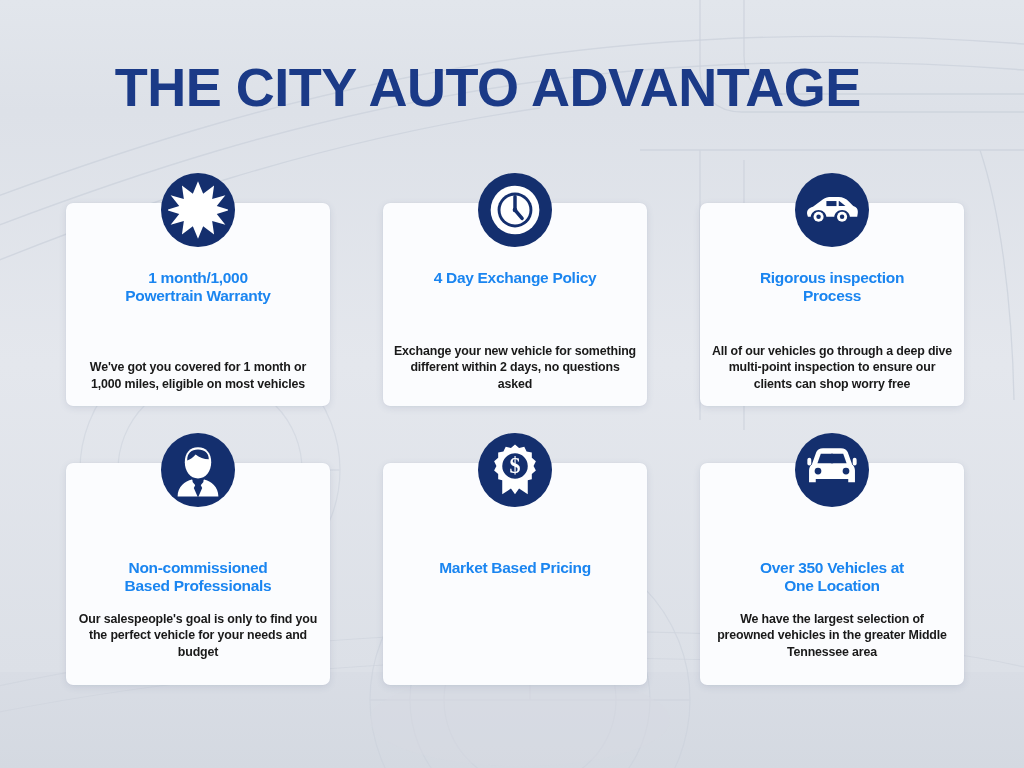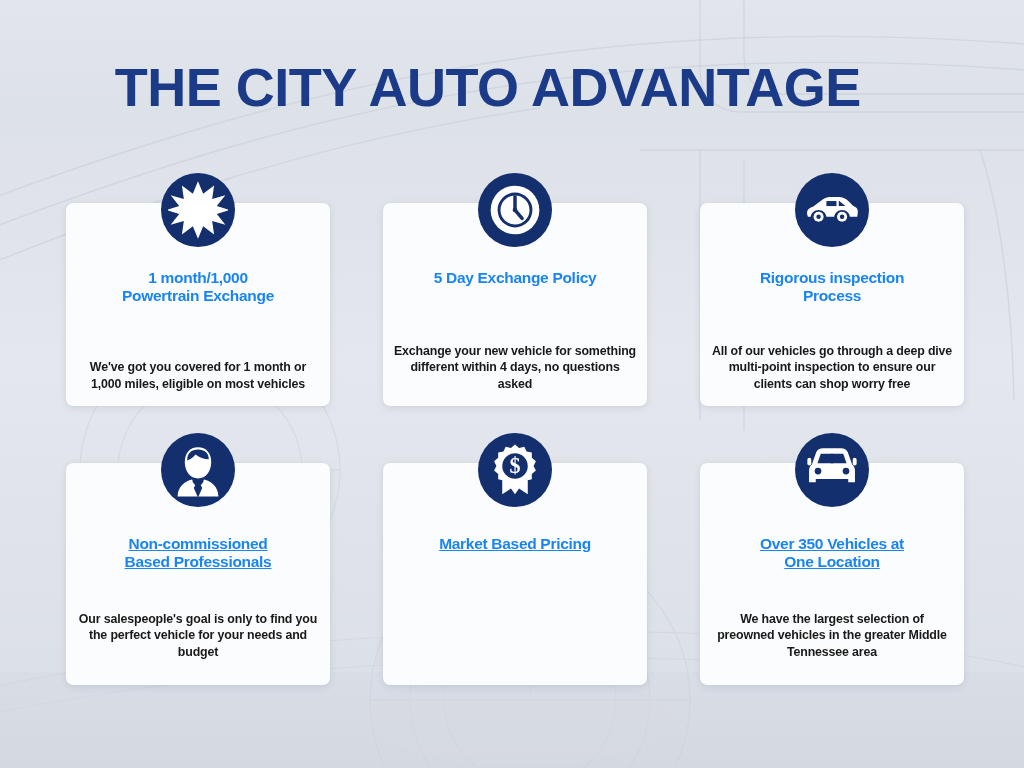--- a/index.html
+++ b/index.html
@@ -92,21 +92,21 @@
     left:10px; right:10px;
     bottom:14px;
     font-size:12.4px;
     font-weight:700;
     line-height:1.33;
     color:#191919;
     text-align:center;
     letter-spacing:-0.15px;
   }
   .card.tall .card-body { bottom:25px; }
-  .row2 .card-heading { margin-top:72px;text-decoration:underline; }
+  .row2 .card-heading { margin-top:96px; }
 </style>
 </head>
 <body>
 
 <div class="bg-band bg-band-top"></div>
 <div class="bg-band bg-band-mid"></div>
 <div class="bg-band bg-band-bottom"></div>
 
 <svg id="bg-art" viewBox="0 0 1024 768" aria-hidden="true">
   <g fill="none" stroke="#ccd2dc" stroke-width="1.4" opacity=".75">
@@ -150,40 +150,40 @@
 <div id="cards-grid">
 
   <div class="card">
     <div class="card-icon">
       <svg width="60" height="60" viewBox="0 0 100 100" aria-hidden="true">
         <polygon fill="#ffffff" points="50,6 58.6,27.2 76.8,13.2 73.6,35.9 95.6,29.5 81.3,47.4 103.2,54.1 81.3,60.8 95.6,78.7 73.6,72.3 76.8,95 58.6,81 50,102.2 41.4,81 23.2,95 26.4,72.3 4.4,78.7 18.7,60.8 -3.2,54.1 18.7,47.4 4.4,29.5 26.4,35.9 23.2,13.2 41.4,27.2" transform="translate(0,-4.1) scale(1)"></polygon>
       </svg>
     </div>
     <div class="card-heading">
       <div>1 month/1,000</div>
-      <div>Powertrain Exchange</div>
+      <div>Powertrain Warranty</div>
     </div>
     <div class="card-body">We've got you covered for 1 month or 1,000 miles, eligible on most vehicles</div>
   </div>
 
   <div class="card">
     <div class="card-icon">
       <svg width="58" height="58" viewBox="0 0 100 100" aria-hidden="true">
         <circle cx="50" cy="50" r="42" fill="#ffffff"></circle>
         <circle cx="50" cy="50" r="30" fill="#142f6e"></circle>
         <circle cx="50" cy="50" r="25" fill="#ffffff"></circle>
         <rect x="47" y="24" width="6" height="28" rx="3" fill="#142f6e"></rect>
         <rect x="47" y="46" width="6" height="26" rx="3" fill="#142f6e" transform="rotate(-40 50 50)"></rect>
         <circle cx="50" cy="50" r="4" fill="#142f6e"></circle>
       </svg>
     </div>
     <div class="card-heading">
-      <div>5 Day Exchange Policy</div>
-    </div>
-    <div class="card-body">Exchange your new vehicle for something different within 4 days, no questions asked</div>
+      <div>4 Day Exchange Policy</div>
+    </div>
+    <div class="card-body">Exchange your new vehicle for something different within 2 days, no questions asked</div>
   </div>
 
   <div class="card">
     <div class="card-icon">
       <svg width="56" height="56" viewBox="0 0 100 70" aria-hidden="true">
         <path fill="#ffffff" d="M6 44 C4 36, 8 31, 16 29 L34 16 C38 13, 43 12, 49 12 L62 12 C69 12, 75 15, 80 20 L88 28 C94 30, 97 34, 96 41 L95 47 L82 47 C81 40, 75 35, 68 35 C61 35, 55 40, 54 47 L40 47 C39 40, 33 35, 26 35 C19 35, 13 40, 12 47 L7 47 Z"></path>
         <path fill="#142f6e" d="M40 19 L40 28 L58 28 L58 19 Z"></path>
         <path fill="#142f6e" d="M63 19 L74 28 L62 28 L62 19 Z"></path>
         <circle cx="26" cy="47" r="9" fill="#ffffff"></circle>
         <circle cx="68" cy="47" r="9" fill="#ffffff"></circle>

